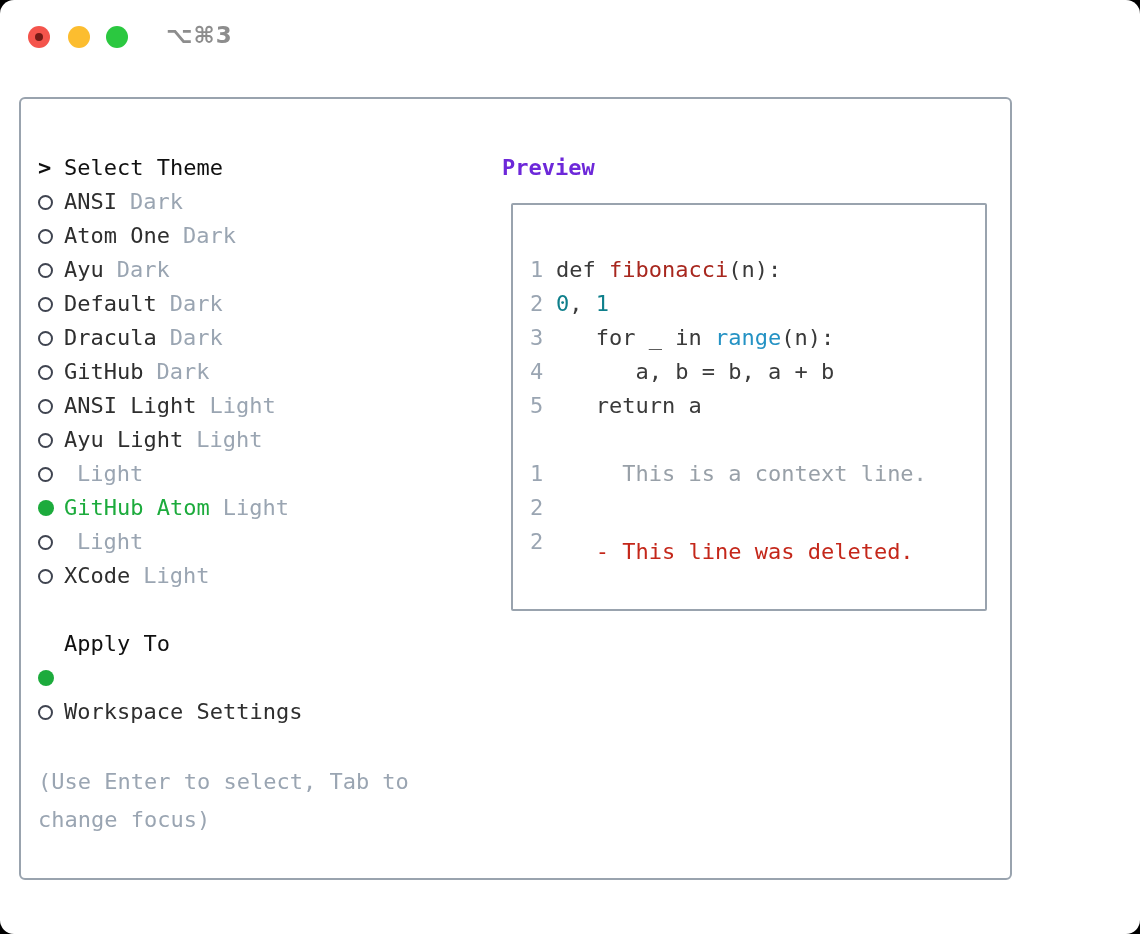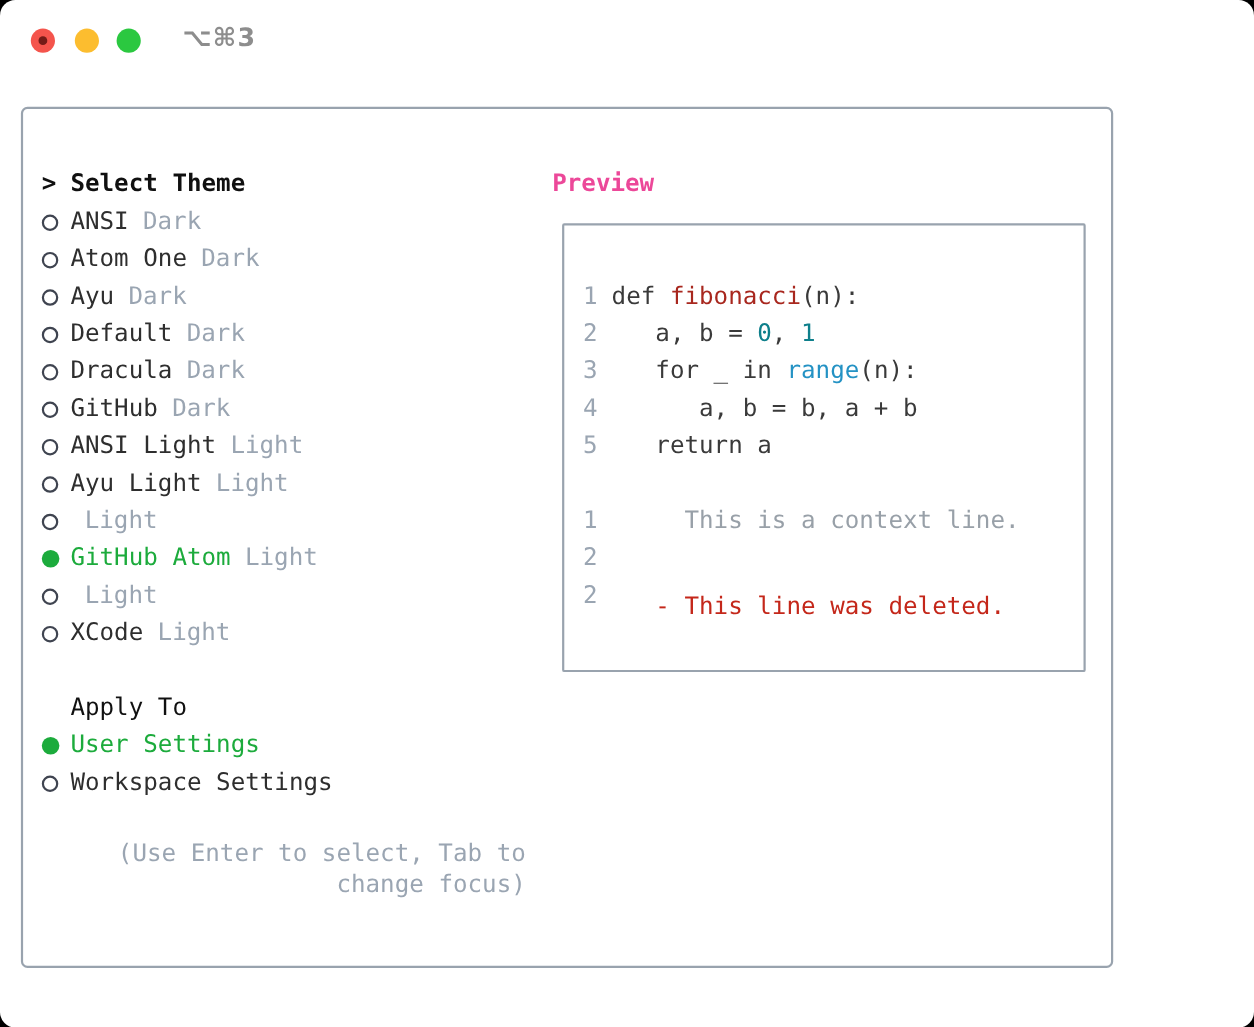--- a/index.html
+++ b/index.html
@@ -40,33 +40,33 @@
   .row.blank{height:34px;}
   .marker{
     width:26px;flex:0 0 26px;display:flex;align-items:center;height:34px;
   }
   .marker .circle{
     width:15px;height:15px;border-radius:50%;
     border:2.5px solid #3f4450;box-sizing:border-box;display:block;
   }
   .marker .circle.filled{background:var(--accent-green);border:none;width:16px;height:16px;}
   .marker .cursor{font-weight:bold;color:#101010;}
-  .hdr{font-weight:bold;color:#101010;}
+  .hdr{font-weight:normal;color:#101010;}
   .hdr.normal{font-weight:normal;}
   .name{white-space:pre;color:var(--text-dark);}
   .name.selected{color:var(--accent-green);}
   .tag{white-space:pre;color:var(--muted);margin-left:13px;}
   .hint{
     margin-top:34px;color:var(--muted);white-space:pre-line;
-    font-size:22px;line-height:28px;text-align:right;
+    font-size:22px;line-height:38px;
   }
   
   .preview-heading{
     position:absolute;left:481px;top:52px;height:34px;line-height:34px;
-    font-size:22px;font-weight:bold;color:#ec4899;
+    font-size:22px;font-weight:bold;color:#6d28d9;
   }
   .preview-box{
     position:absolute;left:490px;top:104px;width:476px;height:408px;
     border:2px solid var(--border-gray);border-radius:2px;box-sizing:border-box;
     background:#fff;overflow:hidden;
   }
   .code{position:absolute;left:17px;top:48px;font-size:22px;line-height:34px;}
   .code-line{height:34px;display:flex;white-space:pre;}
   .gutter{width:26px;flex:0 0 26px;color:var(--muted);}
   .seg{white-space:pre;}
@@ -190,40 +190,39 @@
       <div class="row">
         <span class="marker"></span>
         <span class="hdr normal">Apply To</span>
       </div>
 
       <div id="apply-list">
           <div class="row">
             <span class="marker">
               <span class="circle filled"></span>
             </span>
-            <span class="name selected">User Settings</span>
           </div>
           <div class="row">
             <span class="marker">
               <span class="circle"></span>
             </span>
             <span class="name">Workspace Settings</span>
           </div>
         </div>
 
       <div class="hint">(Use Enter to select, Tab to
 change focus)</div>
     </div>
 
     <div class="preview-heading">Preview</div>
 
     <div class="preview-box">
       <div class="code" id="code-block">
           <div class="code-line"><span class="gutter">1</span><span class="seg c-text">def </span><span class="seg c-function">fibonacci</span><span class="seg c-text">(n):</span></div>
-          <div class="code-line"><span class="gutter">2</span><span class="seg c-text">   a, b = </span><span class="seg c-number">0</span><span class="seg c-text">, </span><span class="seg c-number">1</span></div>
+          <div class="code-line"><span class="gutter">2</span><span class="seg c-number">0</span><span class="seg c-text">, </span><span class="seg c-number">1</span></div>
           <div class="code-line"><span class="gutter">3</span><span class="seg c-text">   for _ in </span><span class="seg c-builtin">range</span><span class="seg c-text">(n):</span></div>
           <div class="code-line"><span class="gutter">4</span><span class="seg c-text">      a, b = b, a + b</span></div>
           <div class="code-line"><span class="gutter">5</span><span class="seg c-text">   return a</span></div>
           <div class="code-line"><span class="gutter"></span></div>
           <div class="code-line"><span class="gutter">1</span><span class="seg c-context">     This is a context line.</span></div>
           <div class="code-line"><span class="gutter">2</span><span class="seg c-deleted">   - This line was deleted.</span></div>
           <div class="code-line"><span class="gutter">2</span></div>
         </div>
     </div>
 

